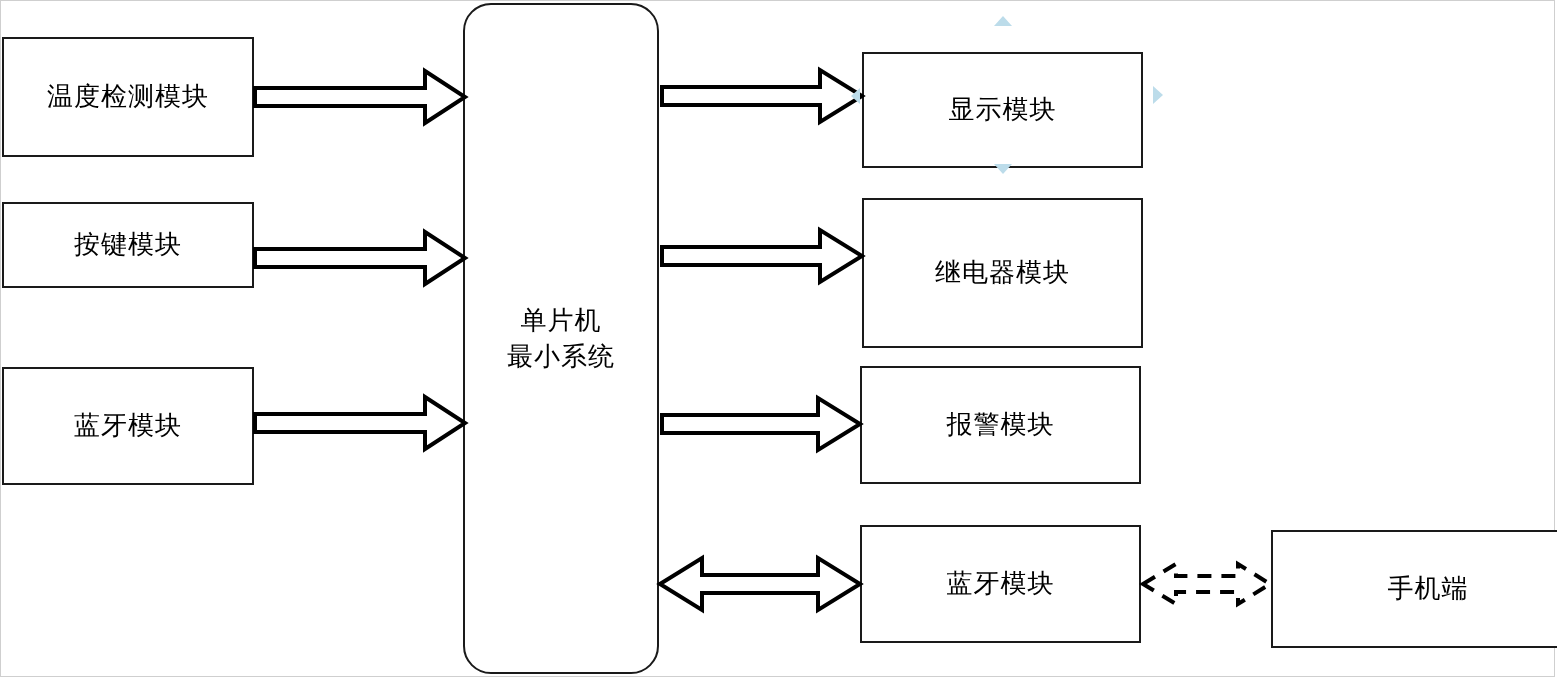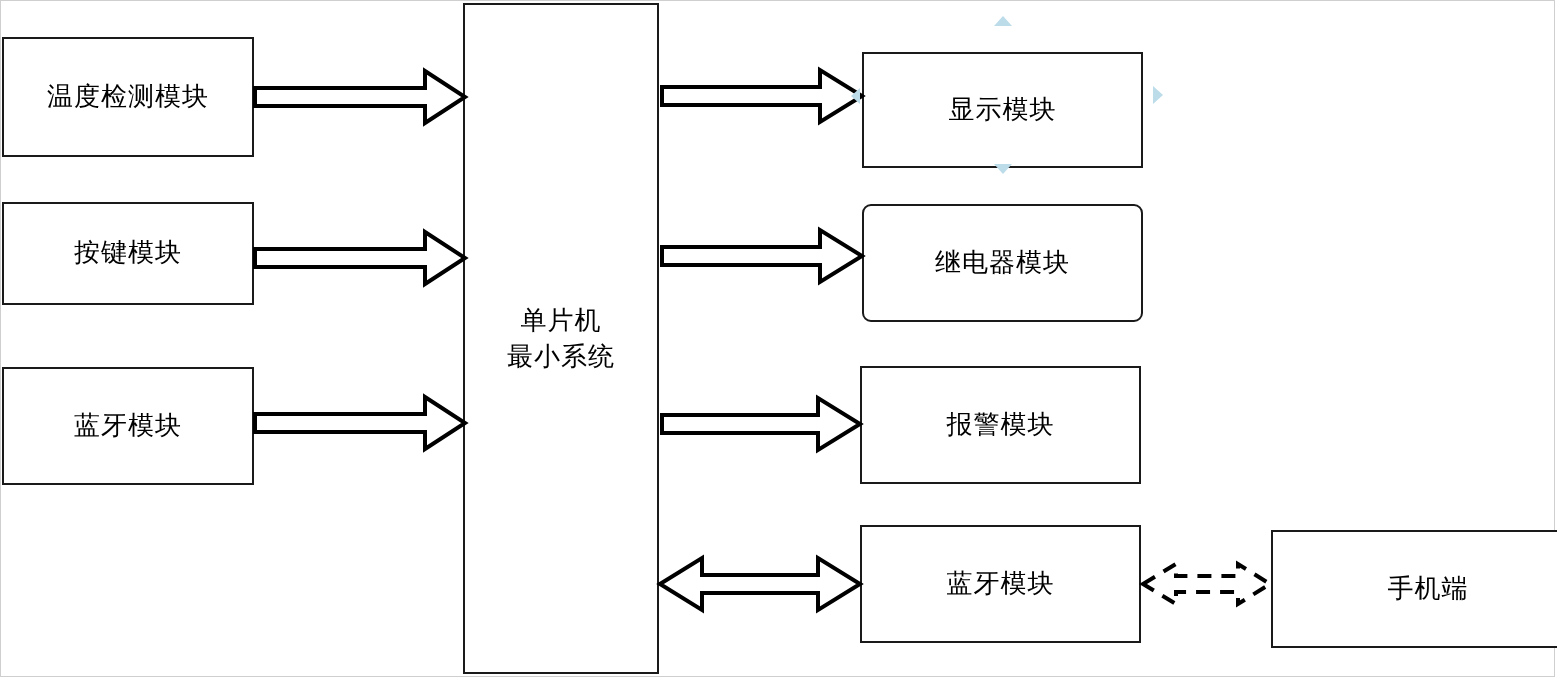--- a/index.html
+++ b/index.html
@@ -39,20 +39,21 @@
     text-align: center;
     color: #000000;
     font-size: 26px;
     line-height: 1.25;
     letter-spacing: 1px;
     white-space: pre-line;
   }
   .block.mcu {
     font-size: 26px;
     line-height: 1.35;
+    border-radius: 28px;
   }
   
   #connectors {
     position: absolute;
     left: 0;
     top: 0;
     width: 1557px;
     height: 679px;
     pointer-events: none;
   }
@@ -101,38 +102,38 @@
 <body>
 
 <div id="canvas">
 
   <div class="page-frame"></div>
 
   <div class="block" style="left:2px; top:37px; width:252px; height:120px;">
     <span>温度检测模块</span>
   </div>
 
-  <div class="block" style="left:2px; top:202px; width:252px; height:103px;align-items:center;">
+  <div class="block" style="left:2px; top:202px; width:252px; height:86px;align-items:center;">
     <span>按键模块</span>
   </div>
 
   <div class="block" style="left:2px; top:367px; width:252px; height:118px;">
     <span>蓝牙模块</span>
   </div>
 
   <div class="block mcu" style="left:463px; top:3px; width:196px; height:671px;">
     <span>单片机
 最小系统</span>
   </div>
 
   <div class="block" style="left:862px; top:36px; width:281px; height:116px;margin-top:16px;">
     <span>显示模块</span>
   </div>
 
-  <div class="block" style="left:862px; top:204px; width:281px; height:118px;border-radius:9px;">
+  <div class="block" style="left:862px; top:198px; width:281px; height:150px;">
     <span>继电器模块</span>
   </div>
 
   <div class="block" style="left:860px; top:366px; width:281px; height:118px;">
     <span>报警模块</span>
   </div>
 
   <div class="block" style="left:860px; top:525px; width:281px; height:118px;">
     <span>蓝牙模块</span>
   </div>

